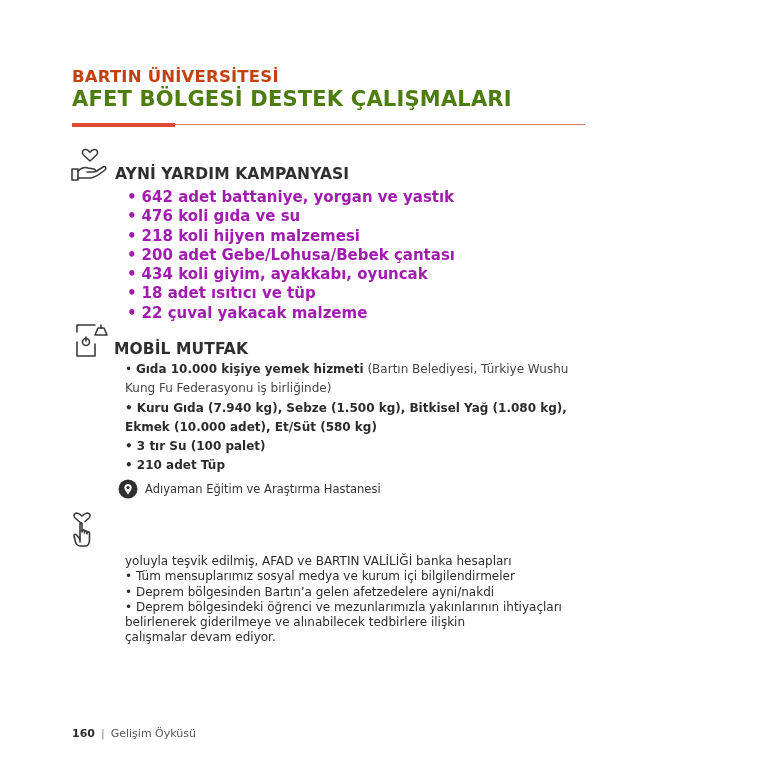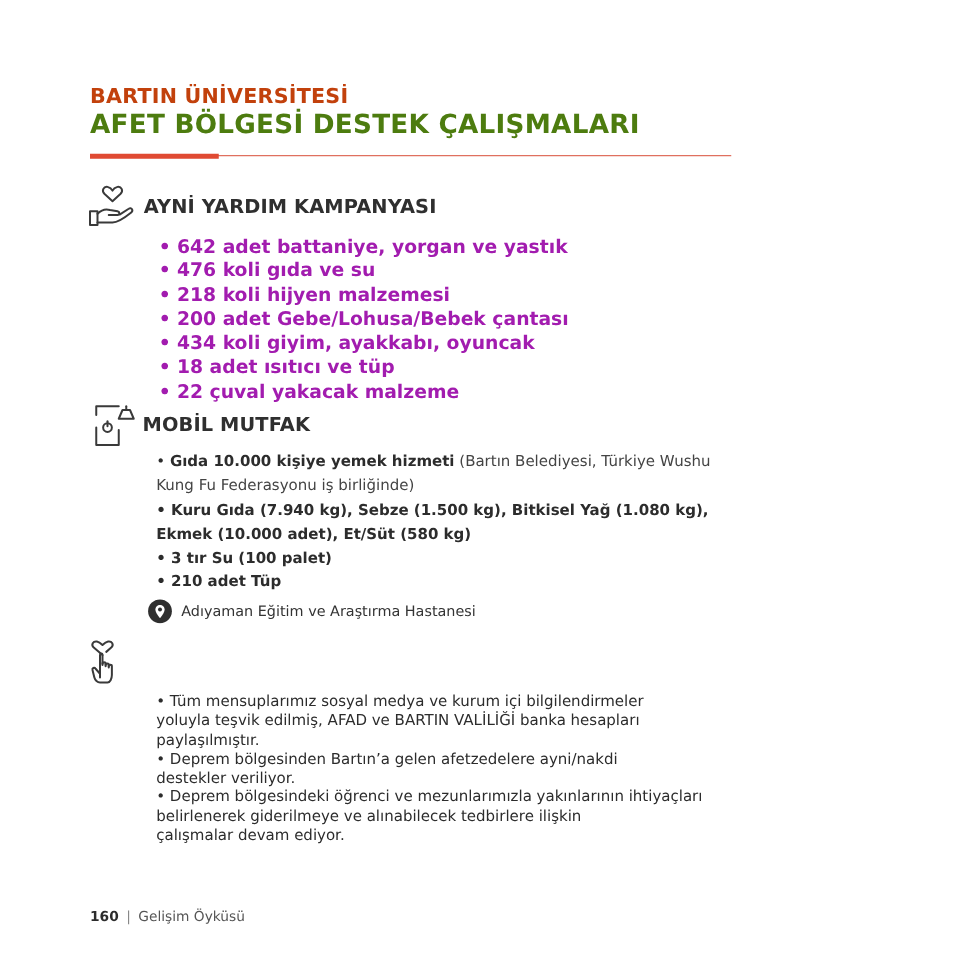--- a/index.html
+++ b/index.html
@@ -6,21 +6,21 @@
   body {
     width: 768px; height: 768px; background: #ffffff; position: relative; overflow: hidden;
     font-family: "DejaVu Sans", sans-serif; color: #333333;
   }
   .header { position: absolute; left: 72px; top: 66px; }
   .header .line1 { font-size: 16.5px; font-weight: 600; color: #c2410c; letter-spacing: 0.2px; line-height: 22px; }
   .header .line2 { font-size: 21px; font-weight: 700; color: #4d7c0f; letter-spacing: 0.2px; line-height: 22px; }
   .rule { position: absolute; left: 72px; top: 124px; width: 513px; height: 1px; background: #e0705f; }
   .rule-thick { position: absolute; left: 72px; top: 123px; width: 103px; height: 4px; background: #e04a33; }
 
-  .section-head { position: absolute; display: flex; align-items: center; }
+  .section-head { position: absolute; display: flex; align-items: flex-end; }
   .section-title { font-size: 15.5px; font-weight: 700; color: #2f2f2f; letter-spacing: 0.1px; }
   .icon { width: 40px; height: 36px; display: inline-block; }
 
   ul.blist { list-style: none; margin: 0; padding: 0; position: absolute; }
   ul.blist li { font-size: 15px; color: #a21caf; line-height: 19.3px; font-weight: 600; white-space: nowrap; }
   ul.blist li .dot { display: inline-block; margin-right: 5px; }
 
   .mobil-block { position: absolute; left: 125px; top: 360px; width: 460px; font-size: 12px; line-height: 19.3px; color: #2c2c2c; }
   .mobil-block p { margin: 0; }
   .mobil-block .b { font-weight: 700; }
@@ -94,25 +94,23 @@
 <div class="section-head" style="left:70px; top:512px;">
   <svg class="icon" viewBox="0 0 40 36" fill="none" stroke="#3a3a3a" stroke-width="1.6" stroke-linecap="round" stroke-linejoin="round">
     <path d="M12 12 L5 6 C2.5 3.5 4.5 0.8 7.5 1.2 C9.5 1.5 11 3 12 4 C13 3 14.5 1.5 16.5 1.2 C19.5 0.8 21.5 3.5 19 6 L15 9.5"></path>
     <path d="M10 30 L10 12 C10 10.5 12 10.5 12 12 L12 20"></path>
     <path d="M12 19 C12 17.5 14.5 17.5 14.5 19 L14.5 21"></path>
     <path d="M14.5 20 C14.5 18.5 17 18.5 17 20 L17 22"></path>
     <path d="M17 21 C17 19.5 19.5 19.5 19.5 21 L19.5 28 C19.5 31 18 34 16 34 L10 34 C8 34 6 32 5.5 30 L4 24 C3.5 22.5 5.5 21.5 6.5 23 L10 27"></path>
   </svg>
 </div>
 <div class="nakdi-block">
+  <p>yoluyla teşvik edilmiş, AFAD ve BARTIN VALİLİĞİ banka hesapları</p>
   <p>• Tüm mensuplarımız sosyal medya ve kurum içi  bilgilendirmeler</p>
-  <p>yoluyla teşvik edilmiş, AFAD ve BARTIN VALİLİĞİ banka hesapları</p>
-  <p>paylaşılmıştır.</p>
   <p>• Deprem bölgesinden Bartın’a gelen afetzedelere ayni/nakdi</p>
-  <p>destekler veriliyor.</p>
   <p>• Deprem bölgesindeki öğrenci ve mezunlarımızla yakınlarının ihtiyaçları</p>
   <p>belirlenerek giderilmeye ve alınabilecek tedbirlere ilişkin</p>
   <p>çalışmalar devam ediyor.</p>
 </div>
 
 <div class="footer">
   <span class="pnum">160</span><span class="sep">|</span><span>Gelişim Öyküsü</span>
 </div>
 
 </body></html>

